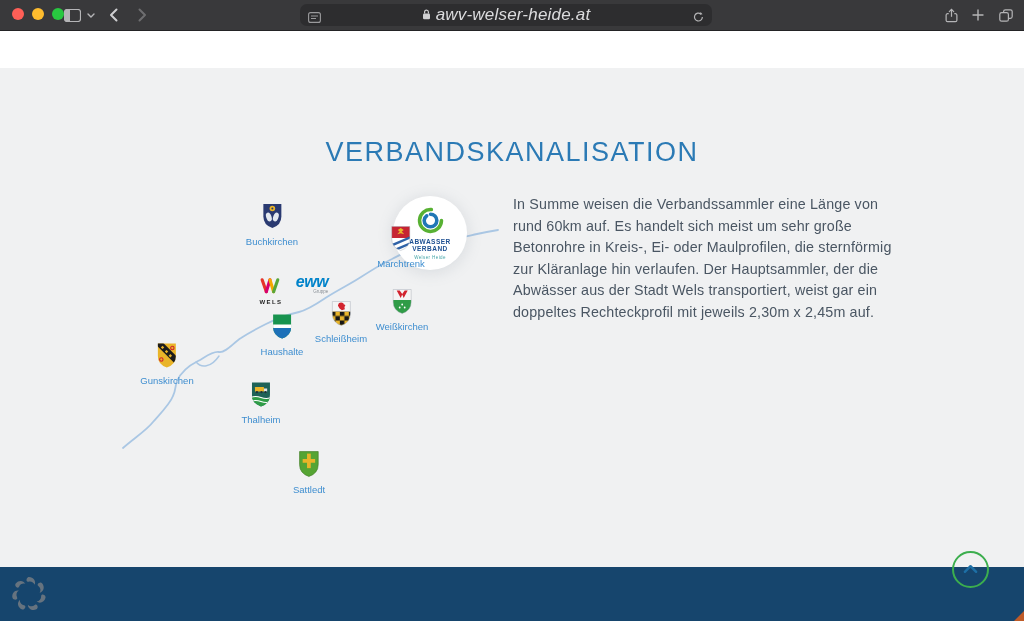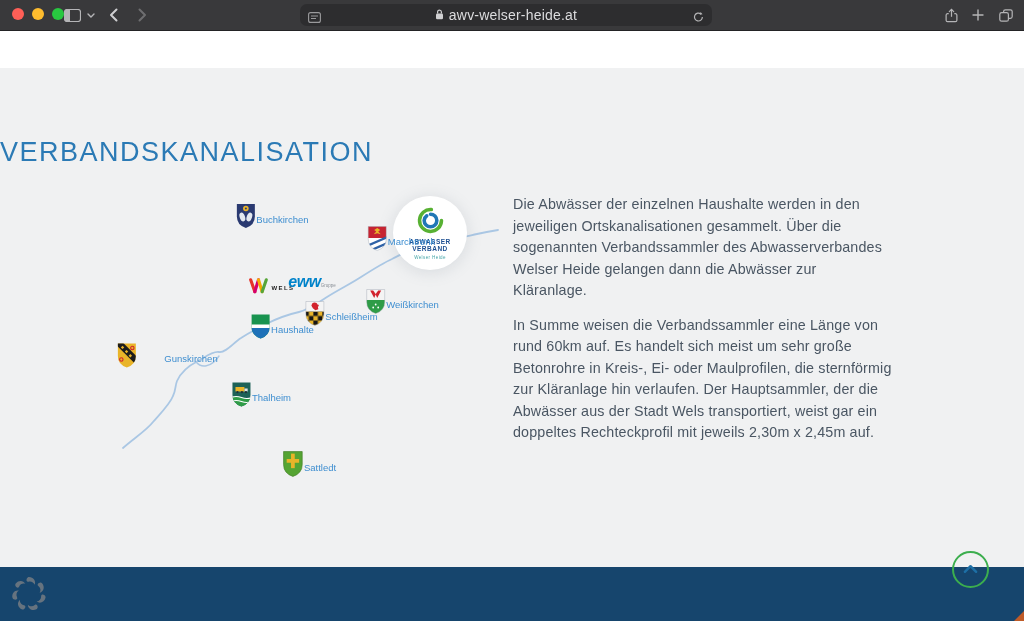--- a/index.html
+++ b/index.html
@@ -8,35 +8,35 @@
   
   .chrome{position:absolute;top:0;left:0;width:100%;height:30px;background:#39393b;
           border-bottom:1px solid #232325;z-index:30;}
   .lights{position:absolute;left:12px;top:8px;display:flex;gap:8px;}
   .light{width:12px;height:12px;border-radius:50%;display:inline-block;}
   .cicon{position:absolute;top:0;height:30px;display:flex;align-items:center;justify-content:center;}
   .urlbar{position:absolute;left:300px;top:4px;width:412px;height:22px;background:#2d2d2f;
           border-radius:7px;display:flex;align-items:center;justify-content:center;gap:5px;}
   .urlbar .side-l{position:absolute;left:8px;top:5px;}
   .urlbar .side-r{position:absolute;right:8px;top:5px;}
-  .url-text{font-size:14px;color:#dcdcde;letter-spacing:.2px;}
+  .url-text{font-size:17px;color:#dcdcde;letter-spacing:.2px;font-style:italic;}
   
   .white-strip{position:absolute;top:31px;left:0;width:100%;height:37px;background:#ffffff;}
-  .page-title{position:absolute;top:137px;left:0;width:100%;margin:0;
+  .page-title{position:absolute;top:137px;left:0;width:100%;text-align:center;margin:0;
               font-size:27px;font-weight:500;letter-spacing:1.5px;color:#2b7ab5;}
   .text-col{position:absolute;left:513px;top:194px;width:379px;}
   .text-col p{margin:0 0 13px 0;font-size:14.3px;line-height:21.5px;color:#4a5663;letter-spacing:.15px;}
   
   .river-svg{position:absolute;left:0;top:0;pointer-events:none;z-index:1;}
   .awv-circle{position:absolute;left:393px;top:196px;width:74px;height:74px;border-radius:50%;
               background:#fff;box-shadow:0 2px 16px rgba(110,125,140,.20);z-index:2;
               display:flex;flex-direction:column;align-items:center;justify-content:center;}
   .awv-line{font-size:6.5px;font-weight:700;color:#1d4f91;letter-spacing:.5px;line-height:7.5px;}
   .awv-sub{font-size:4.5px;color:#45a5a8;margin-top:2px;letter-spacing:.4px;}
-  .marker{position:absolute;transform:translateX(-50%);display:flex;flex-direction:row;
+  .marker{position:absolute;transform:translateX(-50%);display:flex;flex-direction:column;
           align-items:center;z-index:3;}
   .marker-label{font-size:9.5px;color:#3e8ed0;white-space:nowrap;margin-top:2px;}
   .wels-label{font-size:6px;font-weight:700;color:#1c1c1c;letter-spacing:1.4px;margin-top:0;}
   .eww-word{font-size:16px;font-weight:700;font-style:italic;color:#0083ca;letter-spacing:-.5px;line-height:12px;}
   .eww-sub{font-size:4.5px;color:#8a9097;align-self:flex-end;margin-top:1px;}
   
   .footer{position:absolute;left:0;bottom:0;width:100%;height:54px;background:#16456d;z-index:4;}
   .footer-logo{position:absolute;left:9px;top:7px;opacity:.8;}
   .scroll-top{position:absolute;left:952px;top:551px;width:37px;height:37px;border-radius:50%;
               border:2px solid #3cae4e;background:transparent;z-index:6;display:flex;
@@ -143,21 +143,20 @@
       </svg>
     </span>
     <span class="awv-line">ABWASSER</span>
     <span class="awv-line">VERBAND</span>
     <span class="awv-sub">Welser Heide</span>
   </div>
 
   <div id="map-layer"></div>
 
   <div class="text-col">
-    <p>Die Abwässer der einzelnen Haushalte werden in den jeweiligen Ortskanalisationen gesammelt. Über die sogenannten Verbandssammler des Abwasserverbandes Welser Heide gelangen dann die Abwässer zur Kläranlage.</p>
     <p>In Summe weisen die Verbandssammler eine Länge von rund 60km auf. Es handelt sich meist um sehr große Betonrohre in Kreis-, Ei- oder Maulprofilen, die sternförmig zur Kläranlage hin verlaufen. Der Hauptsammler, der die Abwässer aus der Stadt Wels transportiert, weist gar ein doppeltes Rechteckprofil mit jeweils 2,30m x 2,45m auf.</p>
   </div>
 
   <div class="footer">
     <span class="footer-logo">
       <svg viewBox="0 0 46 46" width="40" height="40">
         <defs>
             <path id="fl-seg" d="M23,3.5 C28,3.5 31.5,8 29.5,12.5 C28.5,9.5 25.5,8 22.5,8.8 C20.5,9.3 19.5,7.5 20.5,5.2 C21,4.2 22,3.5 23,3.5 Z"></path>
           </defs>
         <g fill="#7b7f84">
@@ -258,21 +257,21 @@
             </clipPath>
           </defs>
     <g clip-path="url(#cp-th)">
             <rect width="21" height="27" fill="#18934f"></rect>
     <rect y="11.5" width="21" height="3.5" fill="#fff"></rect>
     <rect y="15" width="21" height="12" fill="#1d71b8"></rect>
           </g>
         </svg></span>
       <span class="marker-label">Haushalte</span>
     </div>
-    <div class="marker" style="left: 167px; top: 342px; gap: 27px;">
+    <div class="marker" style="left: 167px; top: 342px;">
       <span><svg viewBox="0 0 21 27" width="21" height="27">
     <defs>
             <clipPath id="cp-gu">
               <path d="M1.5,1.5 H19.5 V14 Q19.5,22.5 10.5,25.5 Q1.5,22.5 1.5,14 Z"></path>
             </clipPath>
           </defs>
     <g clip-path="url(#cp-gu)">
             <rect width="21" height="27" fill="#e9b429"></rect>
     <path d="M-1,2 L4,-2 L23,17 L18,21 Z" fill="#1c1c1c"></path>
     <rect x="5" y="4.2" width="2.4" height="2.4" fill="#e9b429" transform="rotate(45 6.2 5.4)"></rect>

